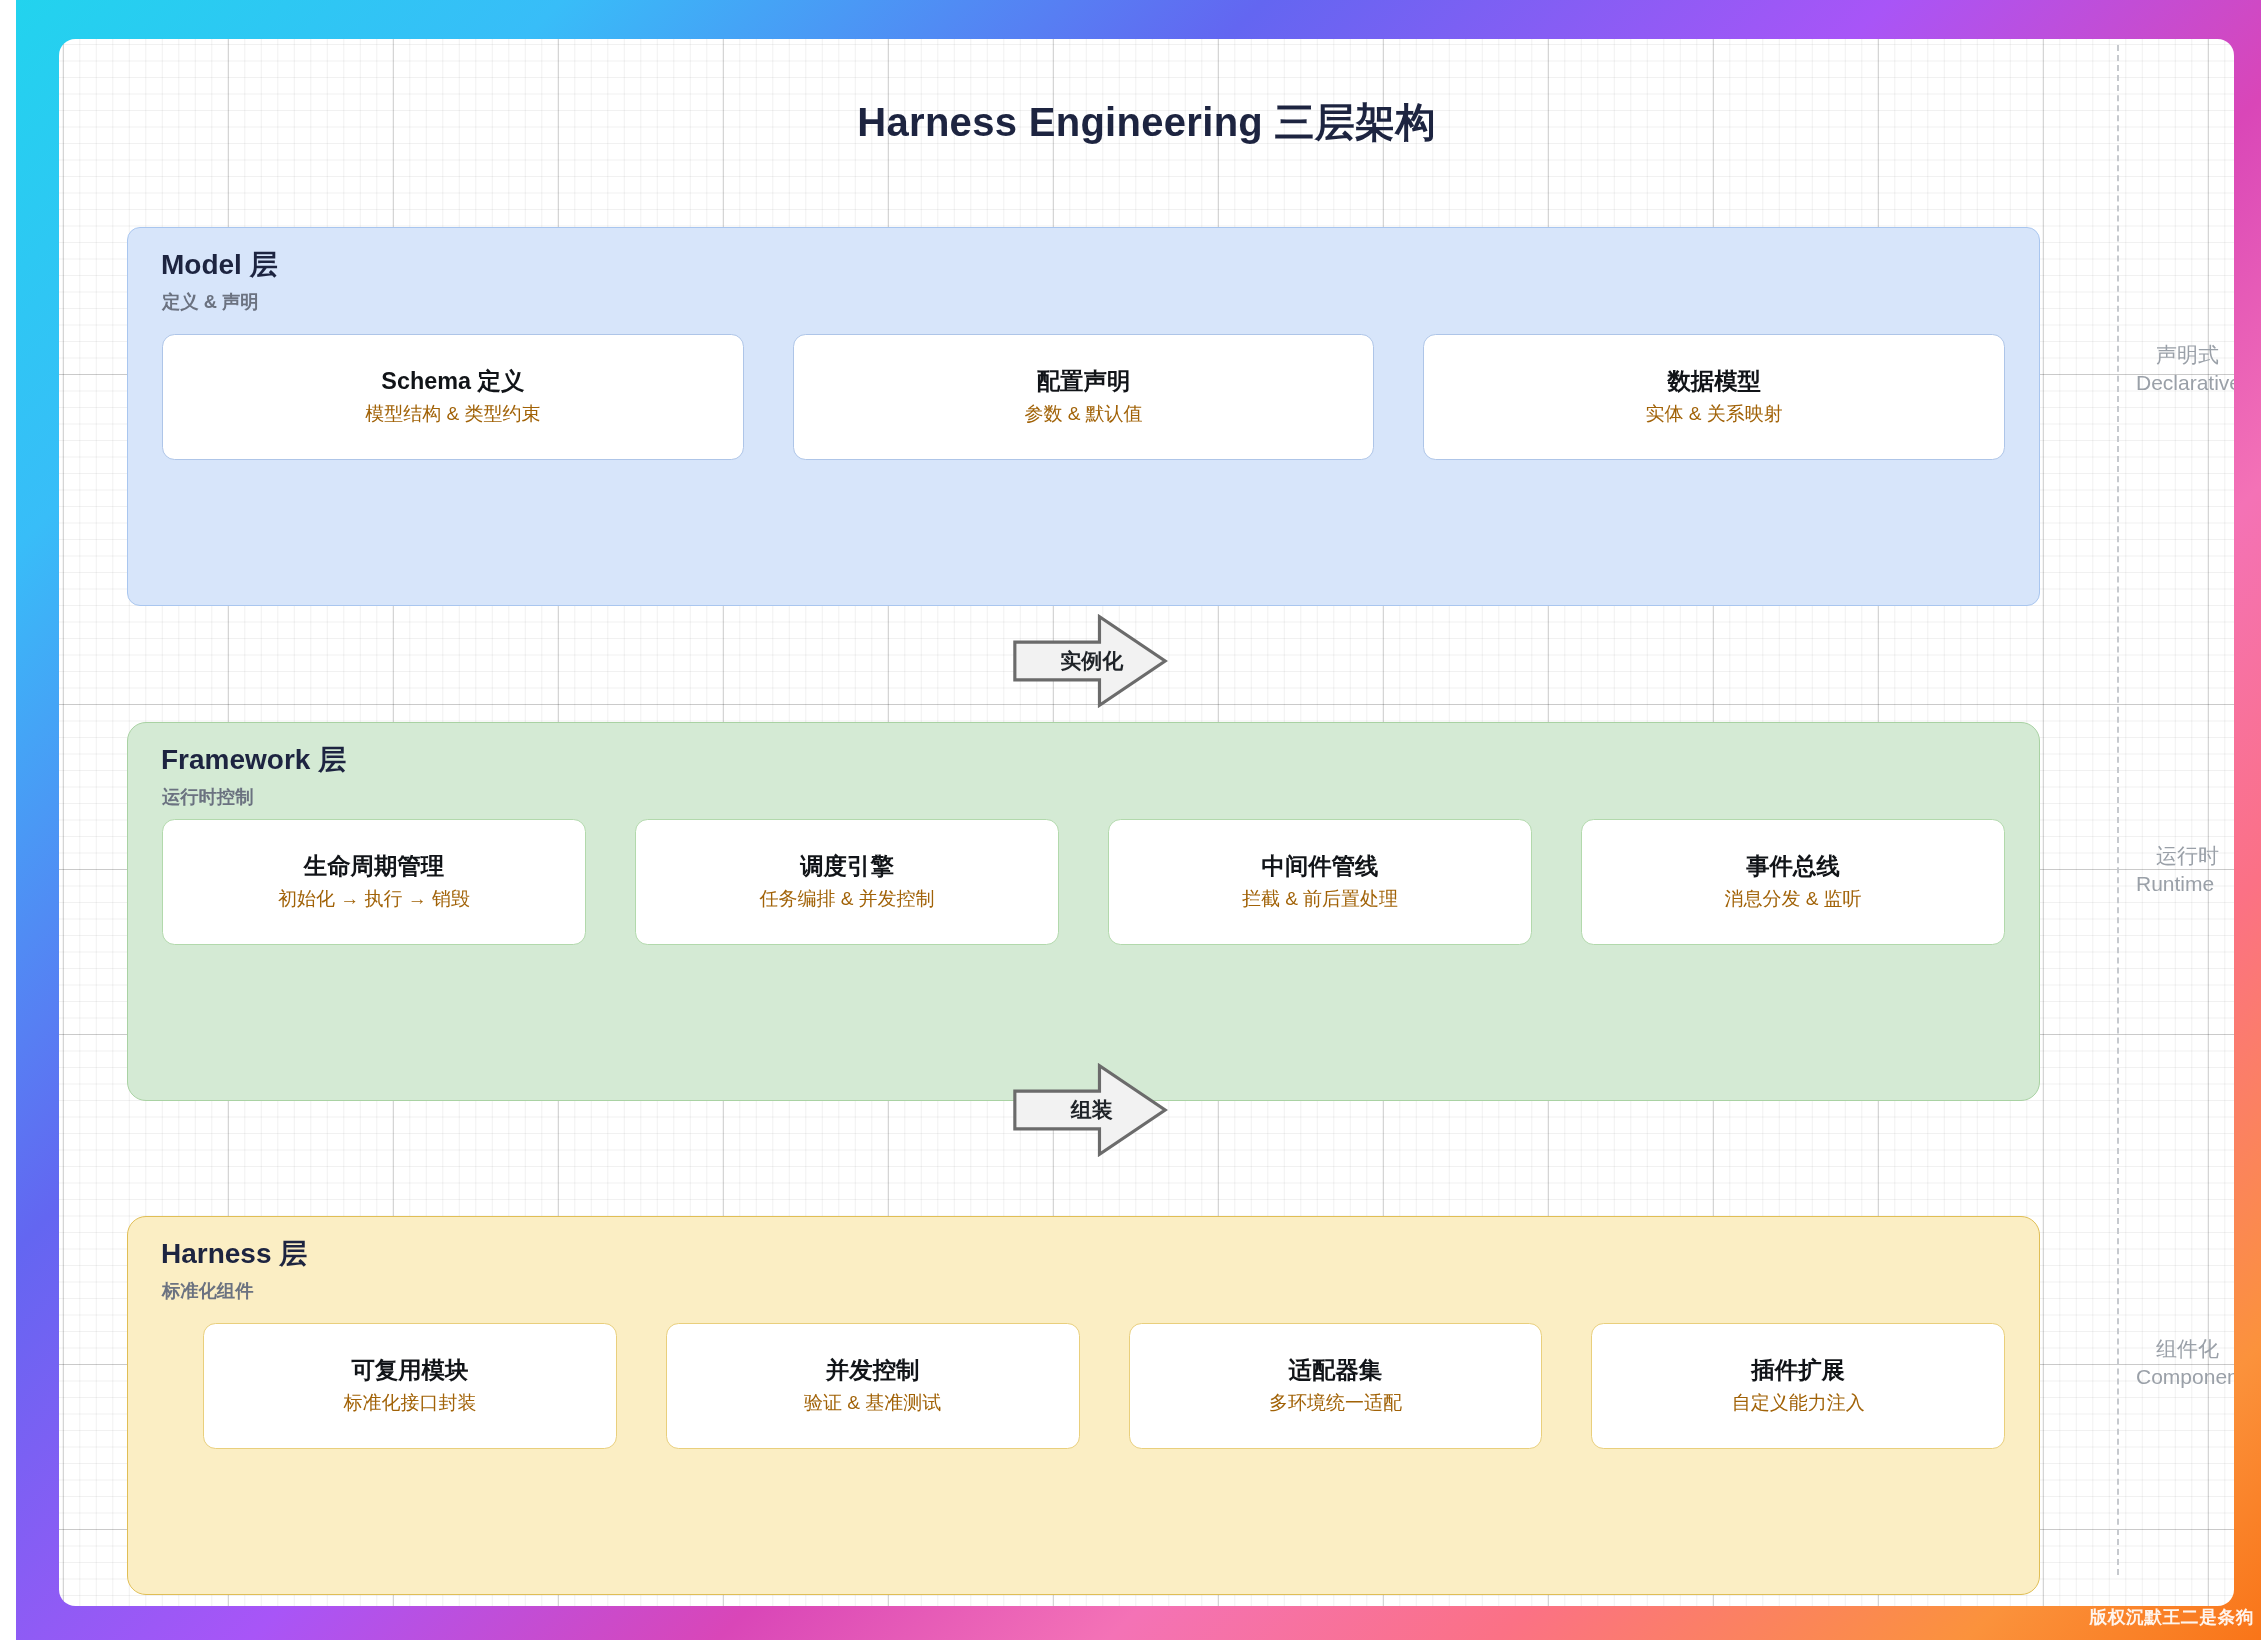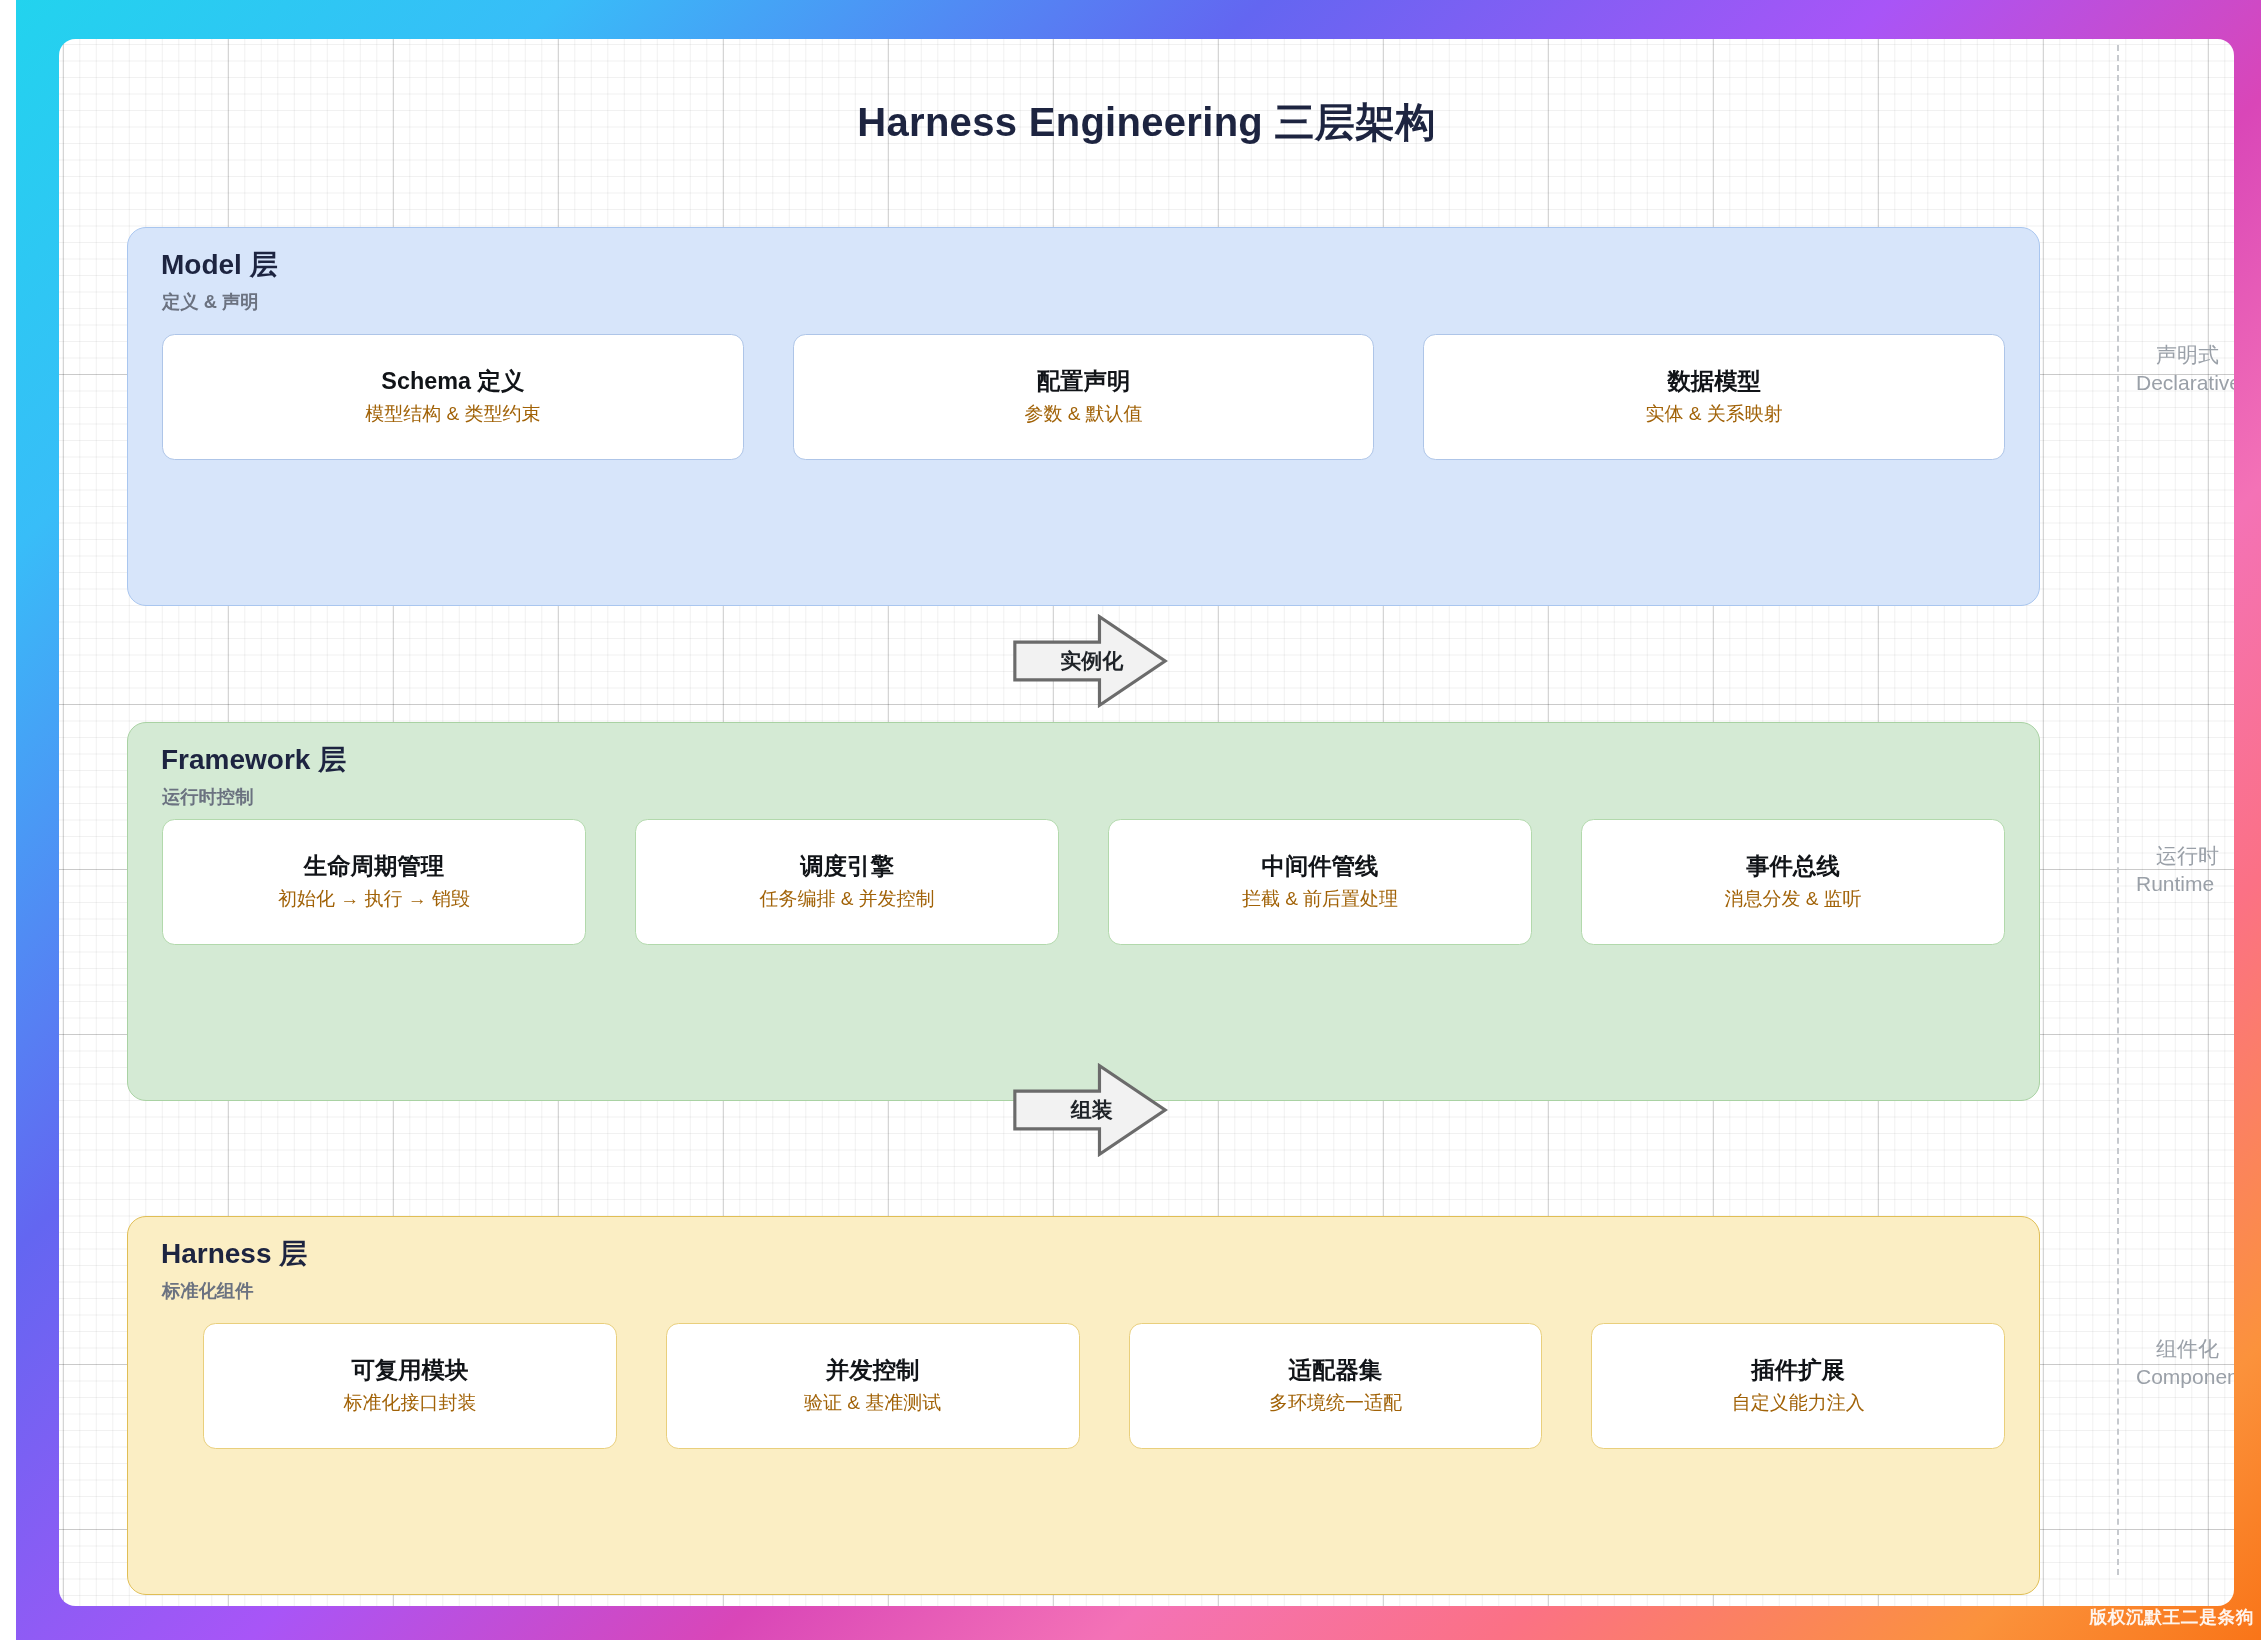--- a/index.html
+++ b/index.html
@@ -121,21 +121,21 @@
   }
   .card-sub {
     font-size: 19px;
     font-weight: 400;
     color: #a16207;
     line-height: 1.1;
     text-align: center;
   }
 
   
-  #layer-model  { background: #d7e5fa; border-color: #a9c6ef; top: 188px; height: 379px; }
+  #layer-model  { background: #d7e5fa; border-color: #a9c6ef; top: 188px; height: 379px; border-radius: 13px; }
   #layer-model  .card { border-color: #aec5e8; }
 
   #layer-framework { background: #d4ead4; border-color: #a9d2a3; top: 683px; height: 379px; }
   #layer-framework .card { border-color: #b2d9ac; }
 
   #layer-harness { background: #fbeec4; border-color: #e0be55; top: 1177px; height: 379px; }
   #layer-harness .card { border-color: #e9cf7c; }
 
   
   .arrow {

